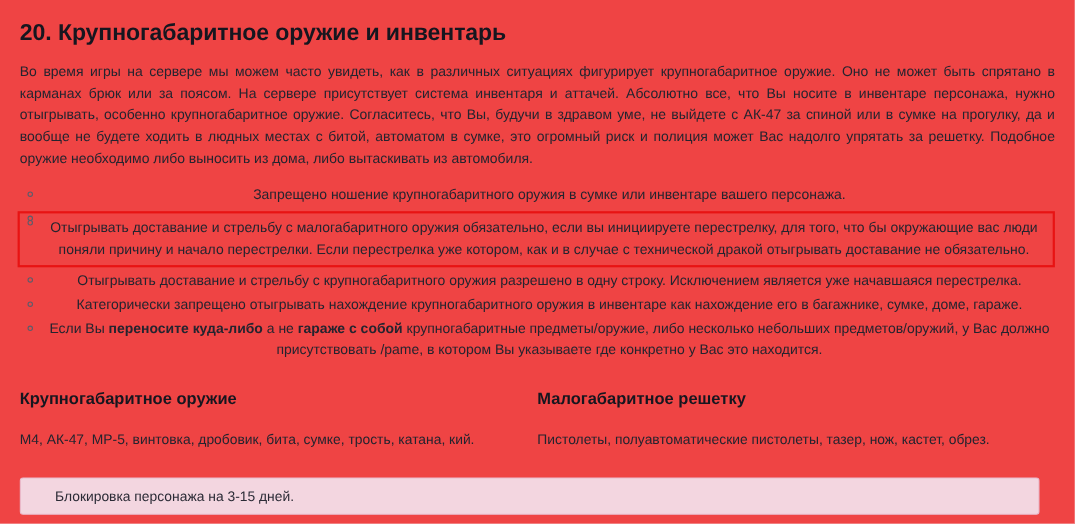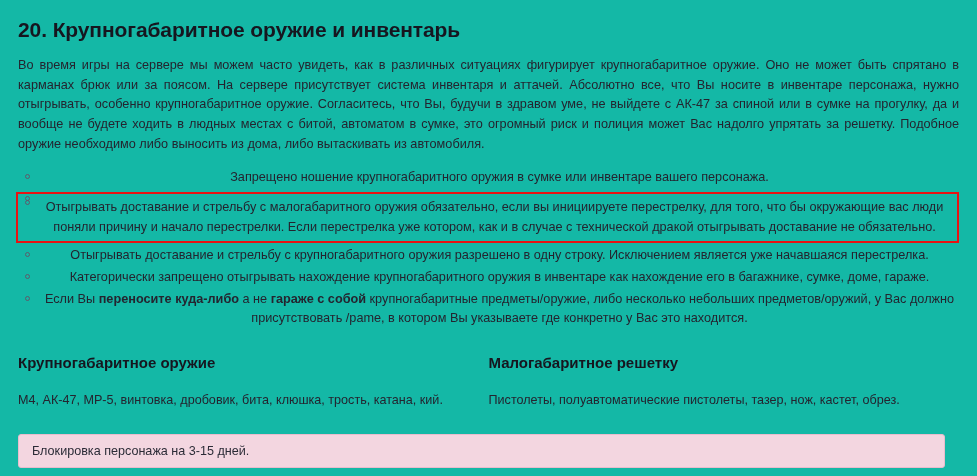--- a/index.html
+++ b/index.html
@@ -13,21 +13,21 @@
     font-family: "Liberation Sans", sans-serif;
     color: #1f1f2e;
     overflow: hidden;
   }
   .page {
     position: relative;
     width: 977px;
     height: 476px;
     box-sizing: border-box;
     padding: 14px 18px 0 18px;
-    background: #14b8a6;
+    background: #ef4444;
   }
   h1.title {
     font-size: 21px;
     font-weight: bold;
     margin: 4px 0 14px 0;
     letter-spacing: -0.1px;
     color: #16161f;
   }
   p.intro {
     font-size: 12.7px;
@@ -91,21 +91,21 @@
     color: #24242f;
   }
   .notice {
     position: absolute;
     left: 18px;
     right: 32px;
     bottom: 8px;
     background: #f3d6e0;
     border: 1px solid #e9bccd;
     border-radius: 3px;
-    padding: 9px 13px;
+    padding: 9px 31px;
     font-size: 12.6px;
     color: #2b2b36;
     box-sizing: border-box;
   }
   b { font-weight: bold; }
 </style>
 </head>
 <body>
 
 <div class="page">
@@ -136,21 +136,21 @@
     </li>
     <li>
       <span class="bullet"></span>
       <span><span>Если Вы </span><b>переносите куда-либо</b><span> а не </span><b>гараже с собой</b><span> крупногабаритные предметы/оружие, либо несколько небольших предметов/оружий, у Вас должно присутствовать /pame, в котором Вы указываете где конкретно у Вас это находится.</span></span>
     </li>
   </ul>
 
   <div class="cols">
     <div class="col">
       <h2>Крупногабаритное оружие</h2>
-      <p>M4, АК-47, MP-5, винтовка, дробовик, бита, клюшка, трость, катана, кий.</p>
+      <p>M4, АК-47, MP-5, винтовка, дробовик, бита, сумке, трость, катана, кий.</p>
     </div>
     <div class="col">
       <h2>Малогабаритное решетку</h2>
       <p>Пистолеты, полуавтоматические пистолеты, тазер, нож, кастет, обрез.</p>
     </div>
   </div>
 
   <div class="notice">Блокировка персонажа на 3-15 дней.</div>
 
 </div>

